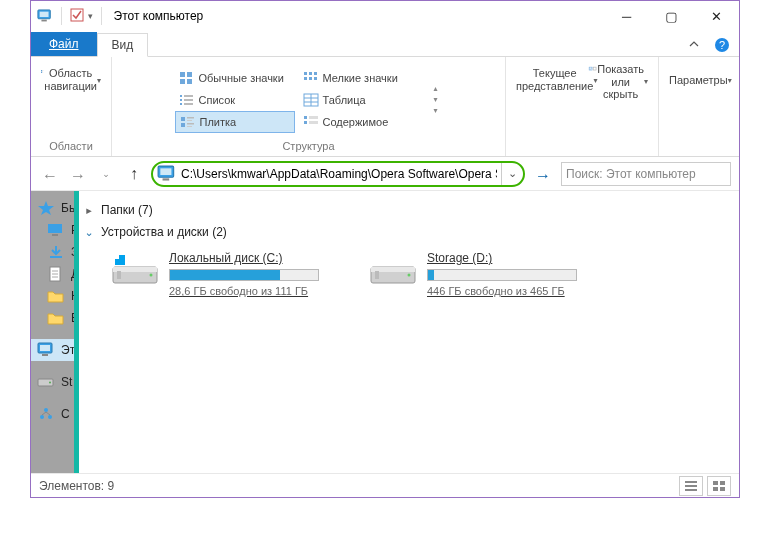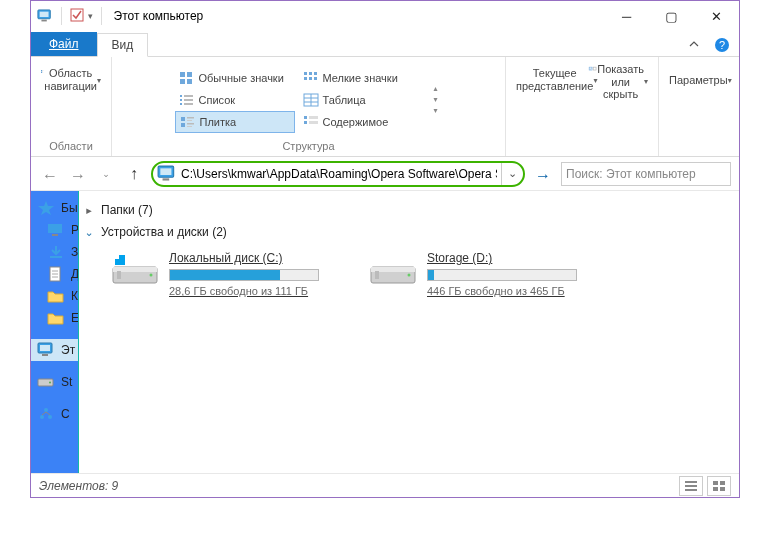--- a/index.html
+++ b/index.html
@@ -44,40 +44,40 @@
   .navbtn.enabled { color: #333; }
   .addrwrap { flex:1; display:flex; align-items:center; height:26px; border:2px solid #3cb300; border-radius: 13px; overflow:hidden; }
   .addrwrap .aicon { width: 20px; height: 18px; margin-left: 4px; }
   .addrwrap input { flex:1; border:none; outline:none; font-size: 12px; padding: 0 4px; height: 100%; }
   .addrwrap .addrbtn { width:22px; height:100%; display:flex; align-items:center; justify-content:center; color:#555; font-size:11px; border-left:1px solid #ccc; }
   .gobtn { width: 24px; height: 24px; display:flex; align-items:center; justify-content:center; color:#0a63a8; }
   .searchbox { width: 170px; height: 24px; border: 1px solid #ccc; display:flex; align-items:center; padding-left: 4px; font-size:12px; color:#888; }
 
   
   .body { flex:1; display:flex; overflow:hidden; }
-  .sidebar { width: 48px; border-right: 1px solid #14b8a6; padding: 6px 0; background:#3b82f6; }
+  .sidebar { width: 48px; border-right: 5px solid #14b8a6; padding: 6px 0; background:#a3a3a3; }
   .sidebar .sitem { display:flex; align-items:center; gap:6px; padding: 3px 6px; font-size:12px; color:#222; white-space:nowrap; overflow:hidden; height: 22px; text-overflow: clip;}
   .sidebar .sitem.sel { background:#cde6f7; }
   .sidebar .sic { width: 18px; height: 16px; flex-shrink:0; }
   .sidebar .ssep { height: 10px; }
 
   .content { flex:1; overflow:auto; padding: 8px 4px 8px 4px; font-size:12px; color:#333;}
   .content .grouphead { display:flex; align-items:center; gap:6px; padding: 4px 0; font-size: 12px; color:#222;}
   .content .chev { width: 12px; text-align:center; color:#666; font-size: 11px;}
   .drives { display:flex; gap: 40px; padding: 8px 0 8px 28px; text-decoration: underline; }
   .drive { display:flex; gap:10px; }
   .drive .dico { width: 48px; height: 40px; }
   .drive .dinfo { display:flex; flex-direction:column; gap:4px; width: 160px; }
   .drive .dname { font-size: 12px; }
   .drive .bar { width: 150px; height: 12px; border: 1px solid #b8b8b8; background:#eee; position:relative; }
   .drive .bar .fill { position:absolute; left:0; top:0; bottom:0; background:#26a0da; }
   .drive .dfree { font-size: 11px; color:#666; }
 
   
-  .statusbar { height: 24px; border-top: 1px solid #e8e8e8; display:flex; align-items:center; padding: 0 8px; font-size: 12px; color:#555; gap:4px;font-style:italic;}
+  .statusbar { height: 24px; border-top: 1px solid #e8e8e8; display:flex; align-items:center; padding: 0 8px; font-size: 12px; color:#555; gap:4px;}
   .statusbar .spacer { flex:1; }
   .statusbar .vbtn { width: 24px; height: 20px; border:1px solid #ccc; display:flex; align-items:center; justify-content:center; }
   .statusbar .vbtn:first-of-type { border-right:none; }
 </style>
 </head>
 <body>
 
 <div class="window">
 
   <div class="titlebar">

